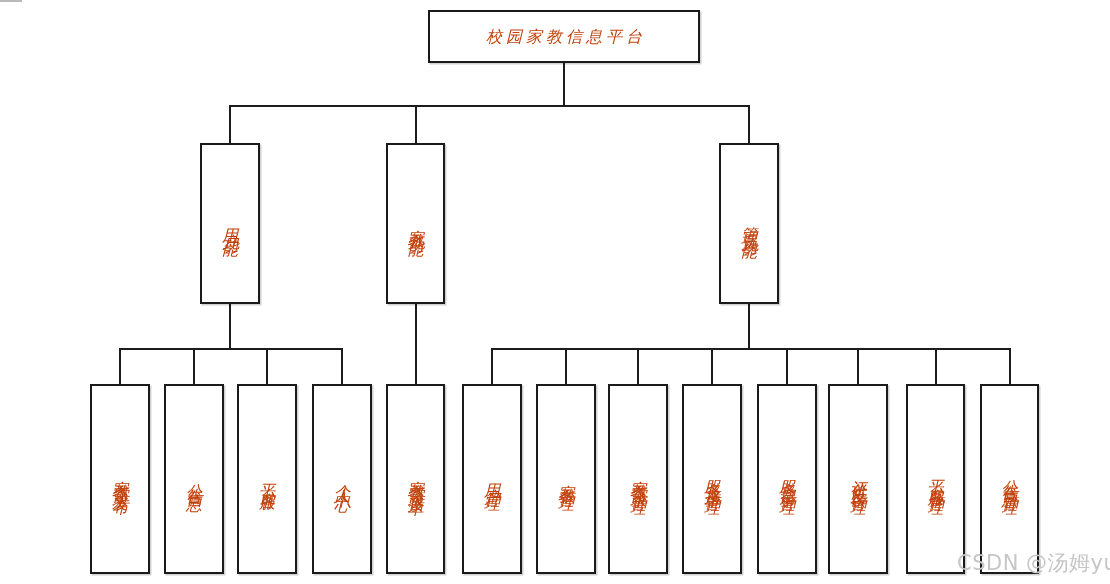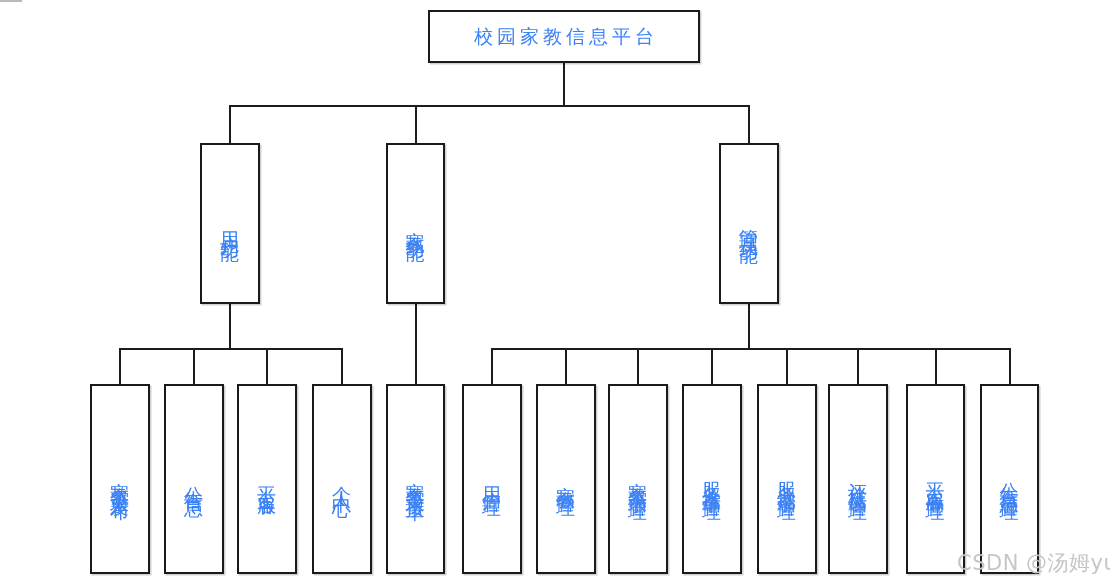--- a/index.html
+++ b/index.html
@@ -16,24 +16,25 @@
     box-sizing: border-box;
     background: #ffffff;
     border: 2px solid #1a1a1a;
     box-shadow: 1.5px 1.5px 0 rgba(0,0,0,0.18);
     display: flex;
     align-items: center;
     justify-content: center;
     z-index: 2;
   }
   .node .lbl {
-    color: #3b82f6;
-    font-size: 19px;
+    color: #c2410c;
+    font-size: 16px;
     line-height: 1;
     white-space: nowrap;
+    font-style: italic;
   }
   .node.h .lbl {
     letter-spacing: 4px;
     text-indent: 4px;
   }
   .node.v .lbl {
     writing-mode: vertical-rl;
     text-orientation: upright;
     letter-spacing: 4px;
   }

